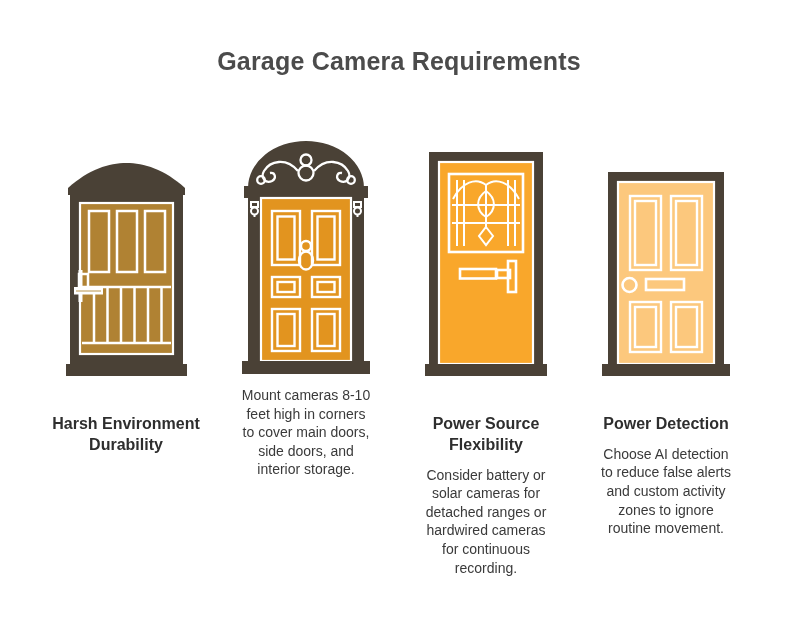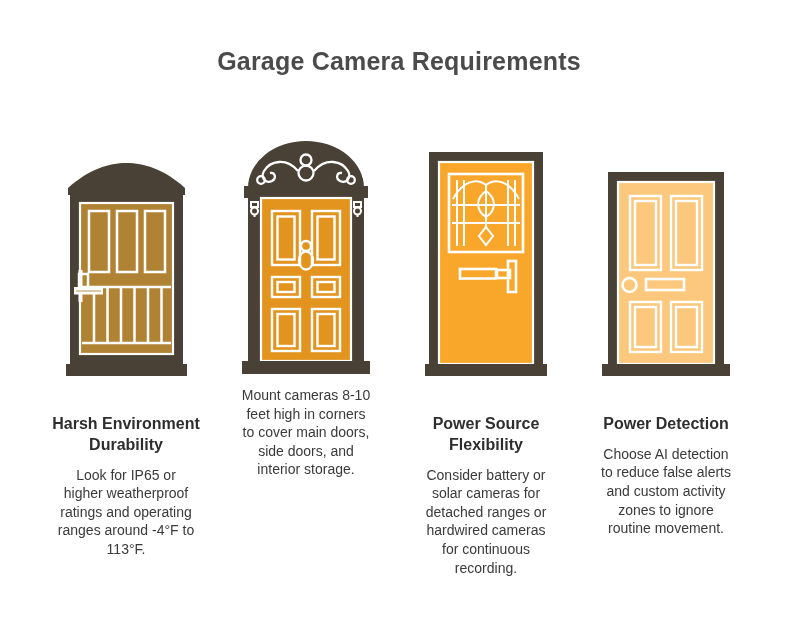--- a/index.html
+++ b/index.html
@@ -82,25 +82,20 @@
             <path class="s" stroke-width="4" d="M17.5,112 V144"></path>
             <rect class="s" stroke-width="2.5" x="16" y="116" width="9" height="15"></rect>
             <rect class="wfill" x="11" y="129" width="29" height="7.5"></rect>
             <rect x="13" y="132" width="25" height="2" style="fill:var(--handle_plate_inner,#dcc9a4)"></rect>
           </g>
           <rect class="f" x="3" y="206" width="121" height="12"></rect>
         </svg>
       </div>
       <h2 class="item-heading">Harsh Environment
 Durability</h2>
-      <p class="item-body">Look for IP65 or
-higher weatherproof
-ratings and operating
-ranges around -4°F to
-113°F.</p>
     </div>
 
     <div class="col">
       <div class="door-slot">
         <svg width="128" height="249" viewBox="0 0 128 249">
           <path class="f" d="M6,61 A58,47 0 0 1 122,61 Z"></path>
           <g class="s" stroke-width="2.3">
             <circle cx="64" cy="33" r="5.5"></circle>
             <circle cx="64" cy="46" r="7.5"></circle>
             <path d="M56,44 C44,30 28,34 22,44 C18,51 24,57 30,54 C35,51 33,45 28,46"></path>

